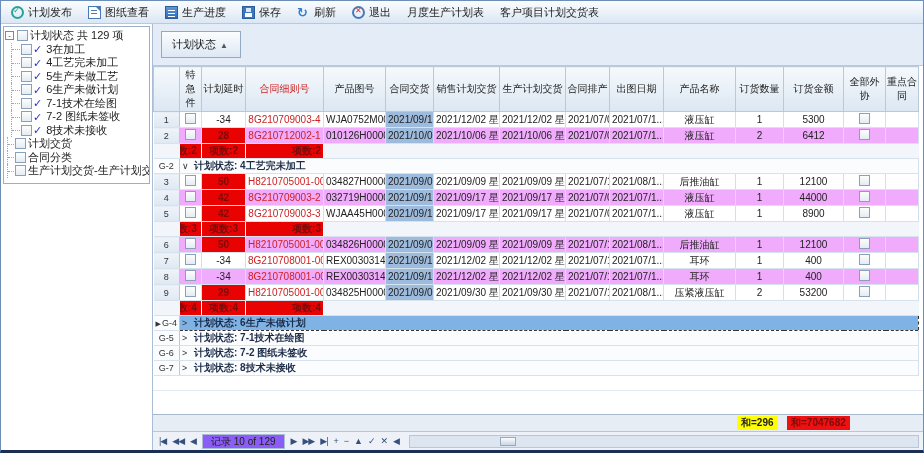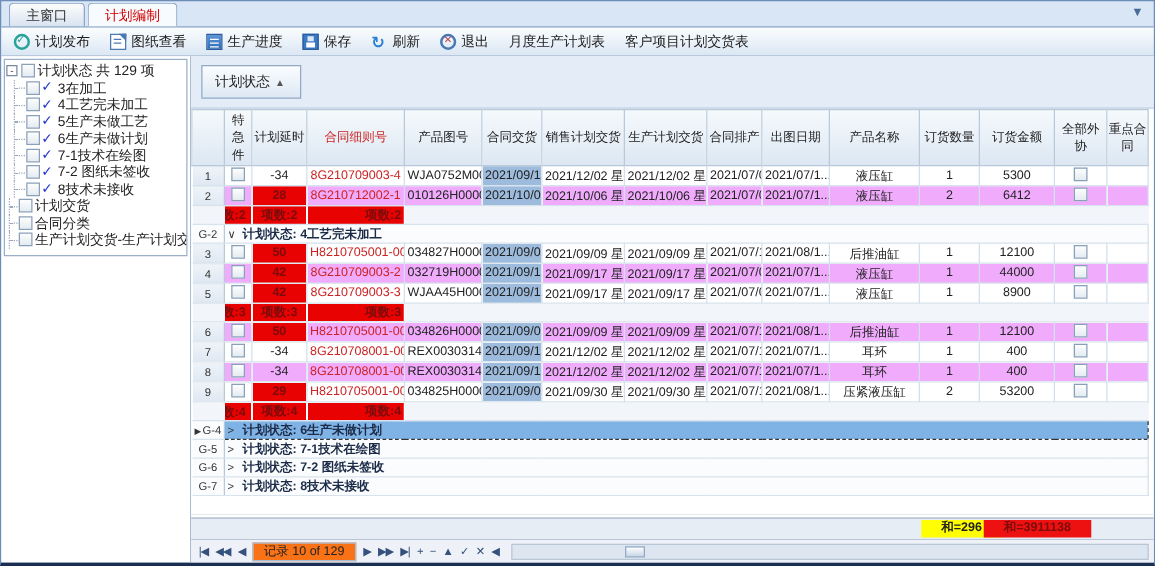--- a/index.html
+++ b/index.html
@@ -64,40 +64,35 @@
   tr.summary td{background:#f2f6fa;border-right:none;height:13px;}
   tr.summary td.redcell{border-right:1px solid #fff;}
   tr.grouprow td{background:#fbfcfd;height:15px;}
   tr.grouprow td.glabel{text-align:left;font-weight:bold;color:#1c2c48;}
   tr.grouprow.sel td.glabel{background:#7fb2e5;border:1px dashed #333;}
   .gexp{display:inline-block;width:12px;color:#333;font-weight:normal;font-size:9px;}
   .curptr{font-size:7px;margin-right:1px;}
   .fillerline{height:15px;border-bottom:1px solid #e4eaf2;background:#fff;}
   
   .sumband{height:17px;background:#e7edf5;border-top:1px solid #a8b8cc;position:relative;flex:0 0 auto;font-size:10px;}
-  .sumcell{position:absolute;top:1px;height:14px;line-height:14px;padding:0 16px;font-weight:bold;}
+  .sumcell{position:absolute;top:1px;height:14px;line-height:14px;padding:0 4px;font-weight:bold;}
   .sum-qty{left:584px;background:#ffff00;color:#222;}
   .sum-amt{left:634px;background:#ee1111;color:#7c0b0b;}
   .navbar{height:19px;background:#eef2f8;border-top:1px solid #b8c6d8;display:flex;align-items:center;
     padding:0 4px;gap:2px;font-size:9px;color:#35507c;flex:0 0 auto;}
   .navbtn{padding:0 2px;cursor:default;letter-spacing:-1px;}
-  .recbox{background:#f97316;border:1px solid #a9bdd4;font-size:10px;color:#222;padding:0 8px;height:15px;line-height:14px;margin:0 2px;}
+  .recbox{background:#8b5cf6;border:1px solid #a9bdd4;font-size:10px;color:#222;padding:0 8px;height:15px;line-height:14px;margin:0 2px;}
   .hscroll{flex:1;height:13px;background:#dde6f0;border:1px solid #b9c6d6;margin-left:6px;position:relative;}
   .hthumb{position:absolute;left:90px;top:1px;width:16px;height:9px;background:linear-gradient(#fdfdfd,#c8d6e6);border:1px solid #93a9c4;}
 </style>
 </head>
 <body>
 
 <div class="window">
 
-  <div class="tabbar">
-    <div class="tab">主窗口</div>
-    <div class="tab active">计划编制</div>
-    <div class="tabcaret">▼</div>
-  </div>
 
   <div class="toolbar" id="toolbar">
       <div class="tbtn">
         <span class="ic ic-publish"></span>
         <span>计划发布</span>
       </div>
       <div class="tbtn">
         <span class="ic ic-drawing"></span>
         <span>图纸查看</span>
       </div>
@@ -436,21 +431,21 @@
                 <td class="glabel" colspan="14"><span class="gexp">&gt;</span><span>计划状态: 8技术未接收</span></td>
               </tr>
             </tbody>
           </table>
         <div class="fillerline"></div>
 
       </div>
 
       <div class="sumband">
         <span class="sumcell sum-qty">和=296</span>
-        <span class="sumcell sum-amt">和=3911138</span>
+        <span class="sumcell sum-amt">和=7047682</span>
       </div>
 
       <div class="navbar" id="navbar">
           <span class="navbtn">|◀</span>
           <span class="navbtn">◀◀</span>
           <span class="navbtn">◀</span>
           <span class="recbox">记录 10 of 129</span>
           <span class="navbtn">▶</span>
           <span class="navbtn">▶▶</span>
           <span class="navbtn">▶|</span>

